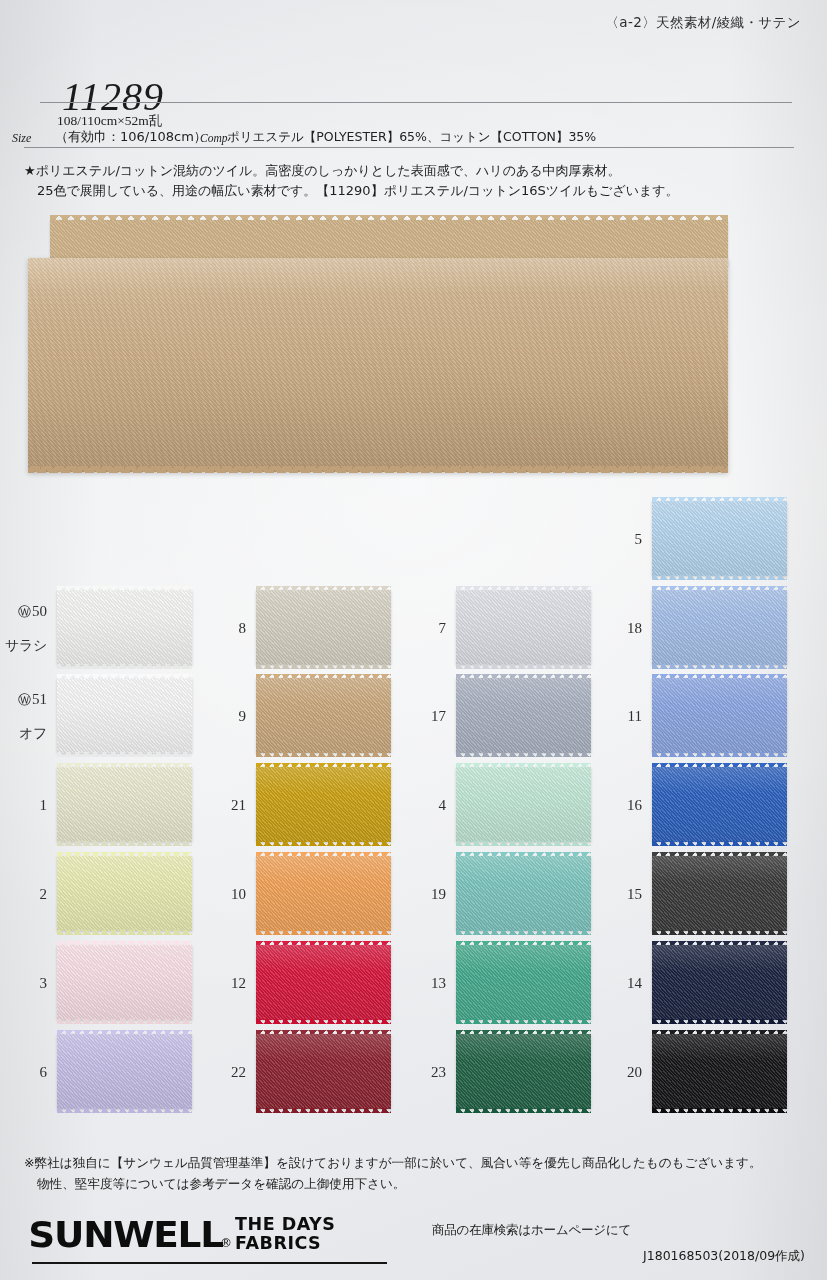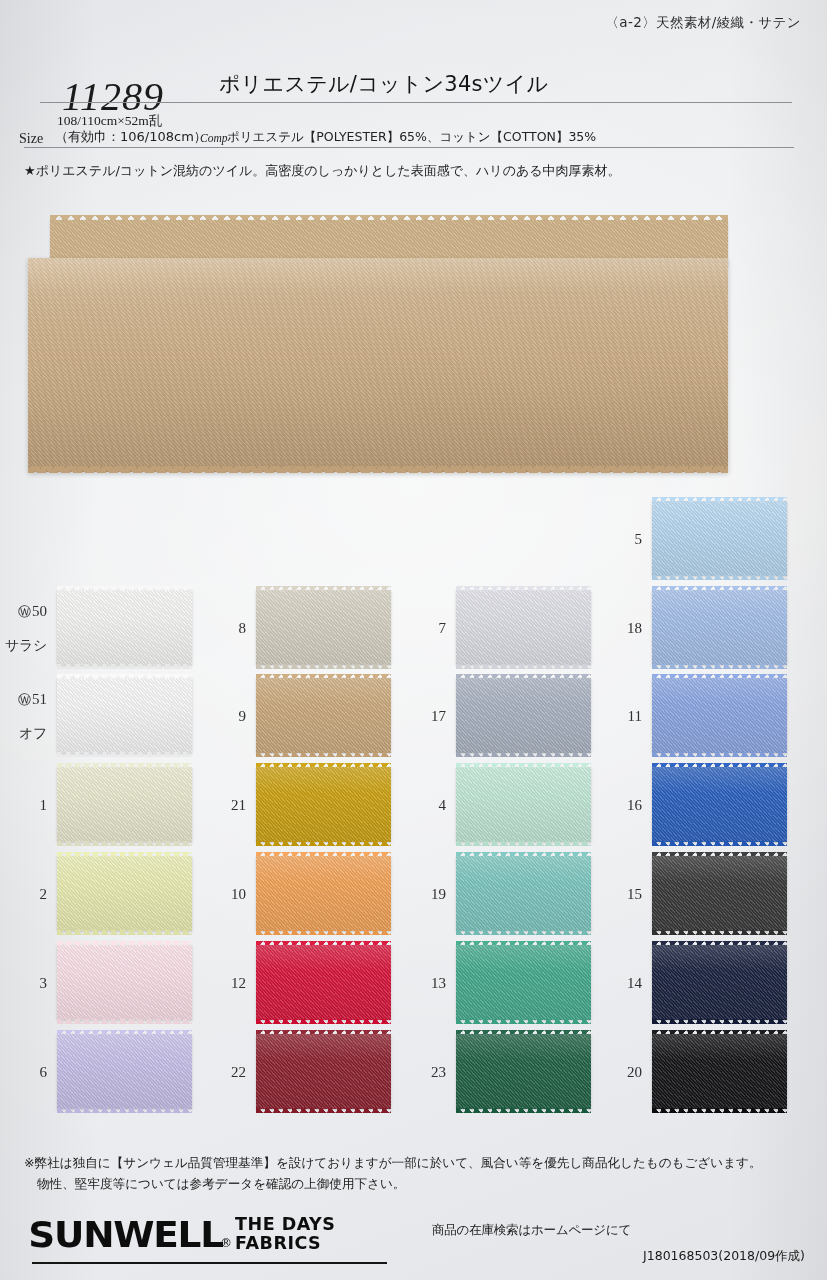--- a/index.html
+++ b/index.html
@@ -92,24 +92,25 @@
   .spec-size-line1 {
     position: absolute;
     left: 57px;
     top: 112px;
     font-family: "Liberation Serif", serif;
     font-size: 13.5px;
     color: #222;
   }
   .spec-size-label {
     position: absolute;
-    left: 19px;
+    left: 12px;
     top: 131px;
     font-family: "Liberation Serif", serif;
-    font-size: 14px;
+    font-style: italic;
+    font-size: 12px;
     color: #222;
   }
   .spec-size-line2 {
     position: absolute;
     left: 55px;
     top: 128px;
     font-family: "DejaVu Sans", sans-serif;
     font-size: 13px;
     color: #222;
   }
@@ -357,33 +358,33 @@
 <body>
 
 <div class="paper"></div>
 
 <div class="sheet">
 
   <div class="category-tag">〈a-2〉天然素材/綾織・サテン</div>
 
   <div class="title-block">
     <div class="product-code">11289</div>
-    <div class="title-jp">ポリエステル/コットン34sツイル</div>
   </div>
   <div class="rule rule-title"></div>
 
   <div class="spec-size-line1">108/110cm×52m乱</div>
   <div class="spec-size-label">Size</div>
   <div class="spec-size-line2">（有効巾：106/108cm）</div>
   <div class="spec-comp-label">Comp</div>
   <div class="spec-comp-value">ポリエステル【POLYESTER】65%、コットン【COTTON】35%</div>
   <div class="rule rule-spec"></div>
 
   <div class="desc">
     <div>★ポリエステル/コットン混紡のツイル。高密度のしっかりとした表面感で、ハリのある中肉厚素材。</div>
+    <div class="desc-line2">25色で展開している、用途の幅広い素材です。【11290】ポリエステル/コットン16Sツイルもございます。</div>
   </div>
 
   <div class="main-swatch-wrap">
     <div class="pink-edge pink-top"></div>
     <div class="main-swatch-back"></div>
     <div class="pink-edge pink-left"></div>
     <div class="main-swatch-front"></div>
     <div class="pink-edge pink-bottom"></div>
   </div>
 

